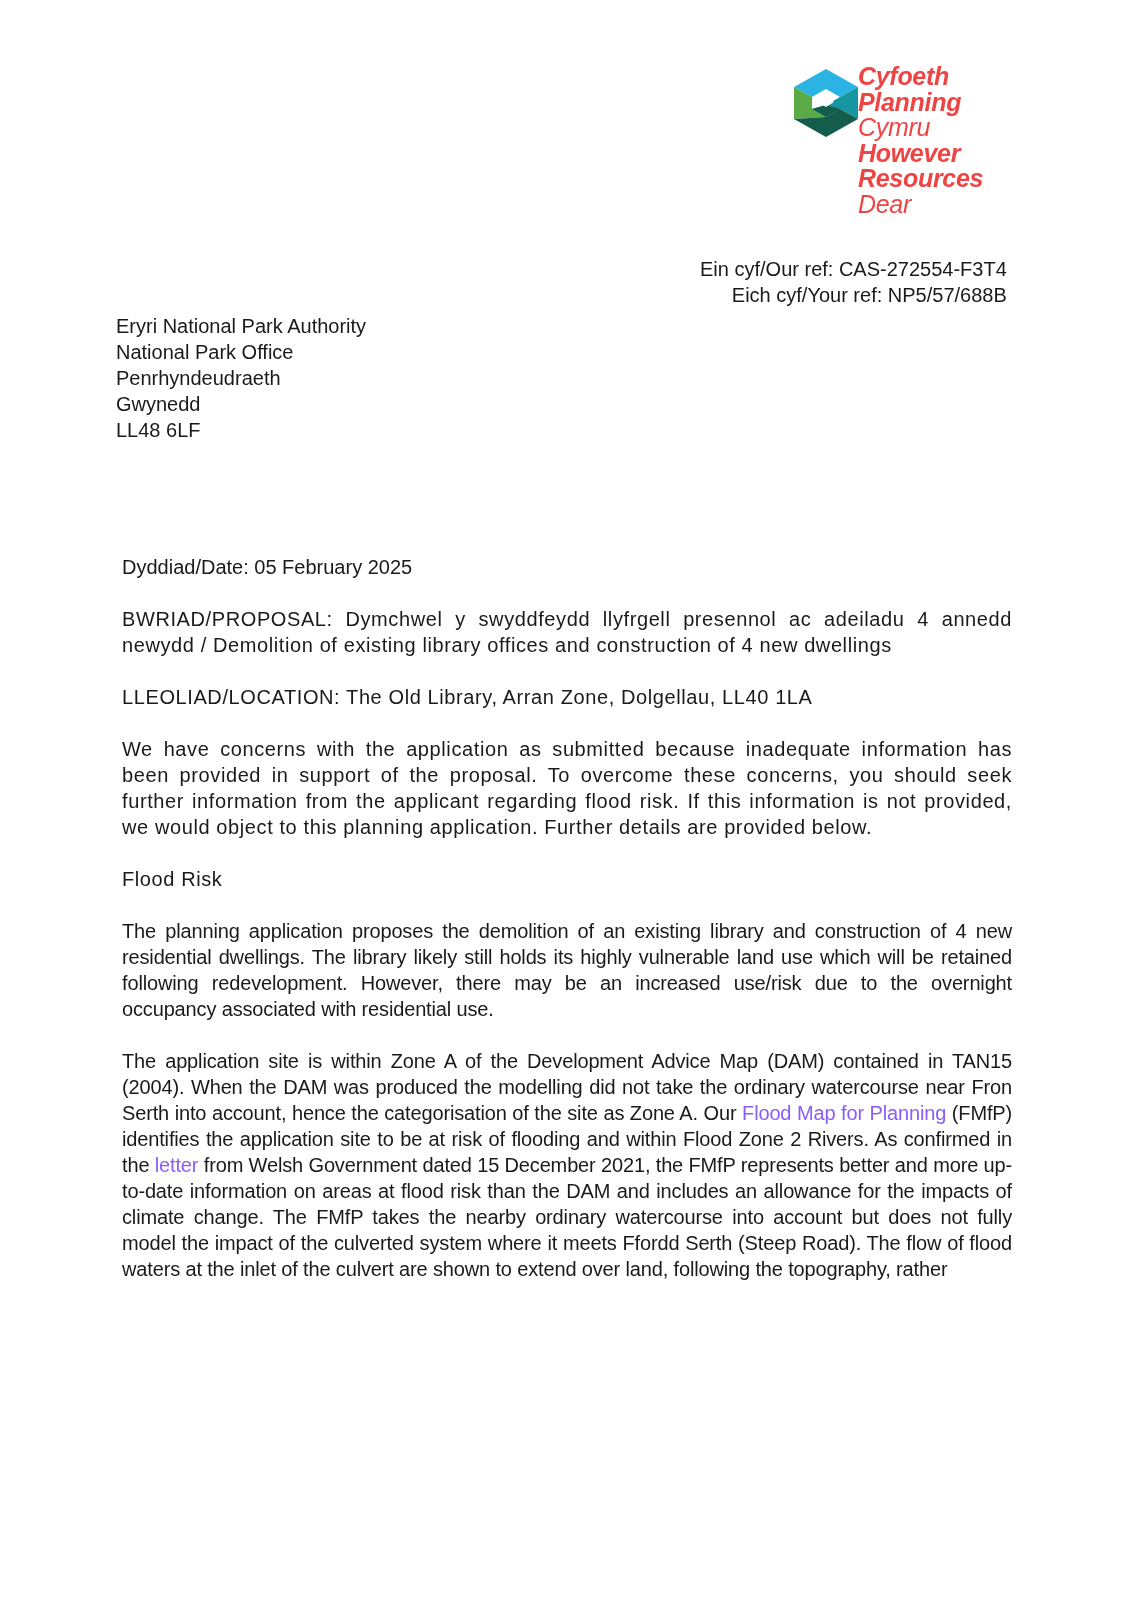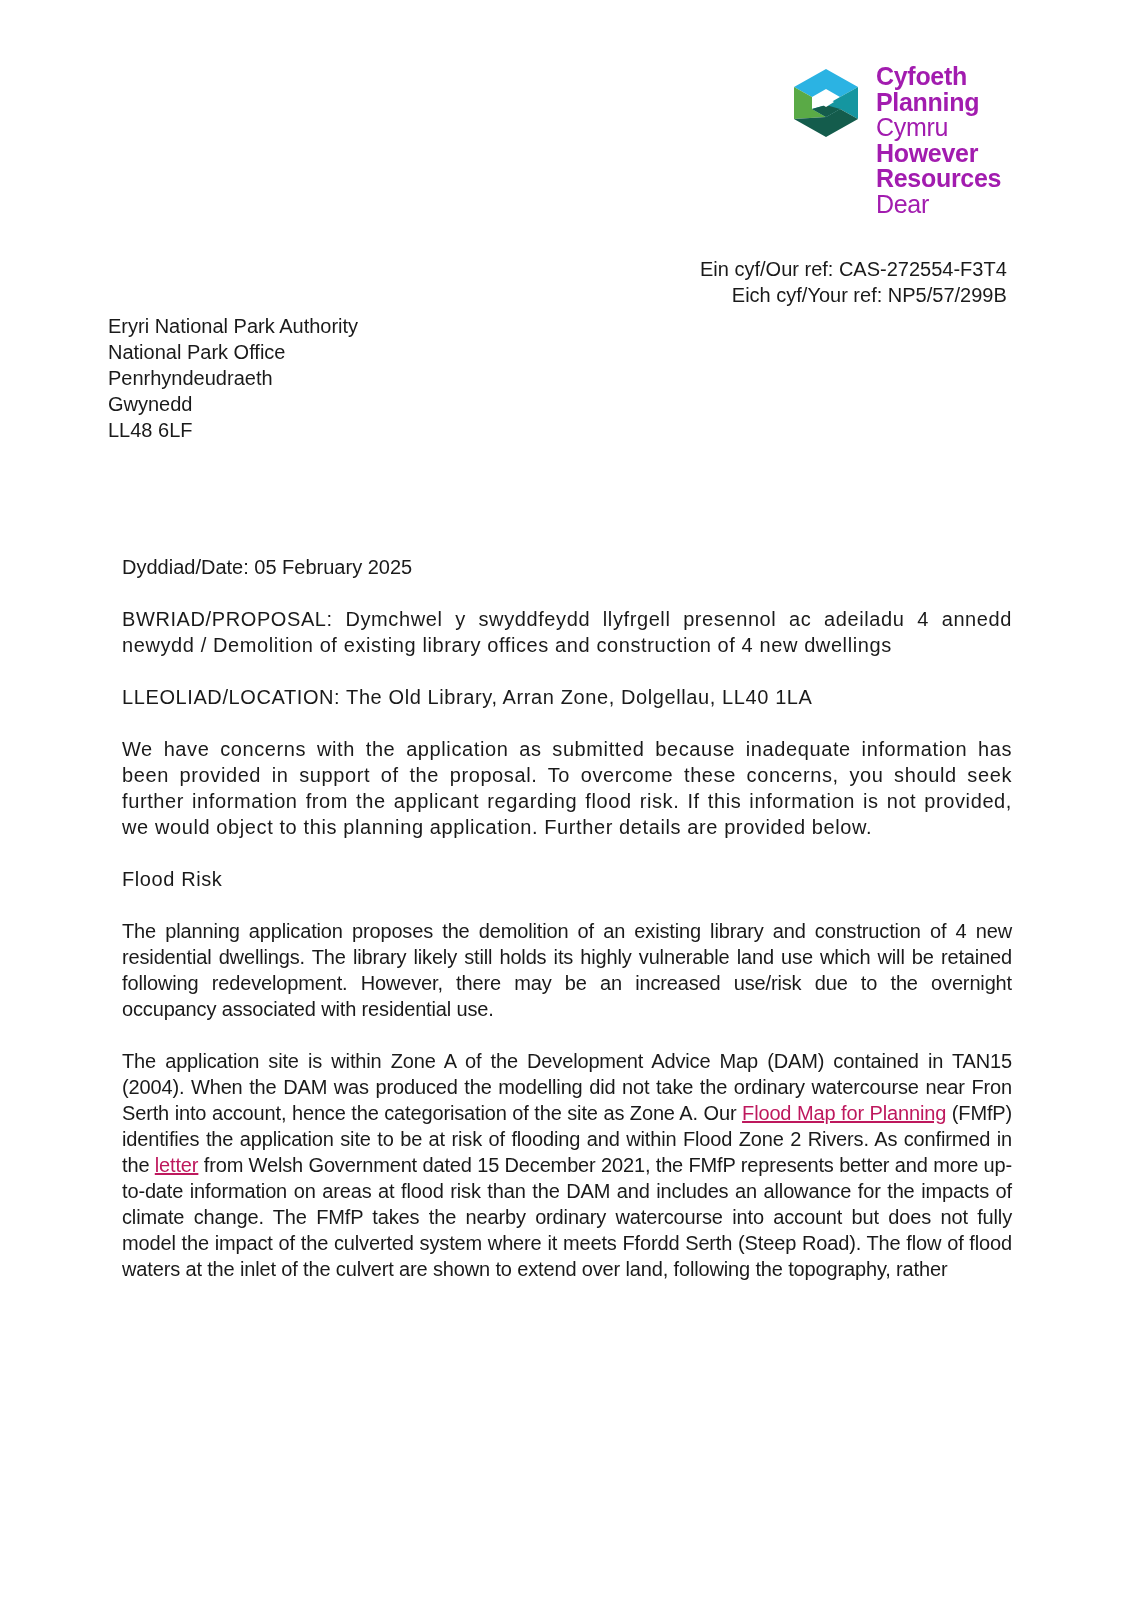--- a/index.html
+++ b/index.html
@@ -2,35 +2,35 @@
 <html><head>
   <meta charset="utf-8">
   <style>
     html, body { margin: 0; padding: 0; background: #ffffff; }
     body {
       width: 1132px; height: 1600px; position: relative; overflow: hidden;
       font-family: "Liberation Sans", sans-serif; color: #1a1a1a;
     }
     .logo { position: absolute; left: 790px; top: 64px; width: 230px; height: 160px; }
     .logo-mark { position: absolute; left: 0; top: 3px; width: 72px; height: 72px; }
-    .logo-text { position: absolute; left: 86px; top: 0; font-size: 25px; line-height: 25.5px; color: #a21caf; letter-spacing: -0.3px; }
+    .logo-text { position: absolute; left: 68px; top: 0; font-size: 25px; line-height: 25.5px; color: #ef4444; letter-spacing: -0.3px; font-style: italic; }
     .logo-text .b { font-weight: bold; display: block; }
     .logo-text .l { font-weight: normal; display: block; }
 
     .refs { position: absolute; left: 700px; top: 256px; font-size: 20px; line-height: 26px; }
     .refs div { white-space: nowrap; text-align: right; }
 
-    .address { position: absolute; left: 108px; top: 313px; font-size: 20px; line-height: 26px; }
+    .address { position: absolute; left: 116px; top: 313px; font-size: 20px; line-height: 26px; }
 
     .content { position: absolute; left: 108px; top: 540px; width: 918px; font-size: 20px; line-height: 26px; }
     .content p { margin: 14px; }
     .justify { text-align: justify; text-align-last: left; }
     .narrow { letter-spacing: -0.15px; }
     .wide { letter-spacing: 0.6px; }
-    .link { color: #be185d; text-decoration: underline; }
+    .link { color: #8b5cf6; }
   </style>
 </head>
 <body>
 
 <div class="logo">
   <svg class="logo-mark" viewBox="0 0 72 72">
     <polygon points="36,2 68,20 50,30 36,22 22,30 4,20" fill="#2bb3e3"></polygon>
     <polygon points="68,20 68,52 50,42 50,30" fill="#1596a0"></polygon>
     <polygon points="50,30 50,42 36,50 22,42 36,38" fill="#1596a0"></polygon>
     <polygon points="4,20 22,30 22,42 36,50 4,52" fill="#5aaa46"></polygon>
@@ -43,21 +43,21 @@
     <span class="b">Planning</span>
     <span class="l">Cymru</span>
     <span class="b">However</span>
     <span class="b">Resources</span>
     <span class="l">Dear</span>
   </div>
 </div>
 
 <div class="refs">
   <div>Ein cyf/Our ref: CAS-272554-F3T4</div>
-  <div>Eich cyf/Your ref: NP5/57/299B</div>
+  <div>Eich cyf/Your ref: NP5/57/688B</div>
 </div>
 
 <div class="address">
   <div>Eryri National Park Authority</div>
   <div>National Park Office</div>
   <div>Penrhyndeudraeth</div>
   <div>Gwynedd</div>
   <div>LL48 6LF</div>
 </div>
 

